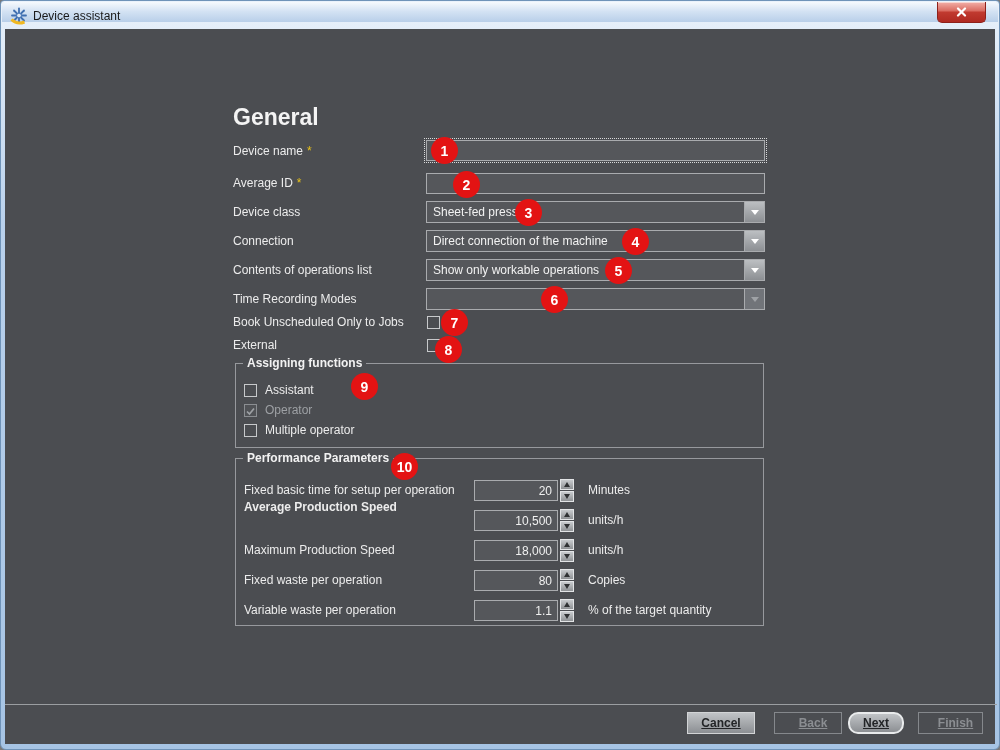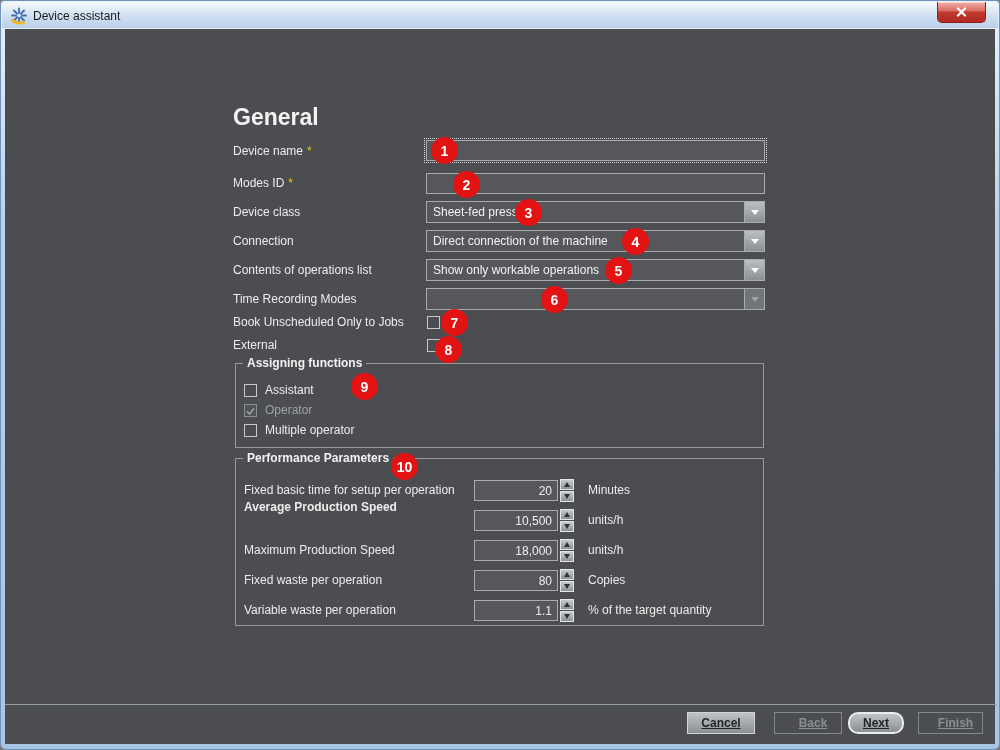--- a/index.html
+++ b/index.html
@@ -1,17 +1,17 @@
 <!DOCTYPE html>
 <html><head>
 <meta charset="utf-8">
 <style>
   html,body{margin:0;padding:0;background:#7a7a7a;font-family:"Liberation Sans",sans-serif;}
   .window{position:relative;width:1000px;height:750px;background:linear-gradient(#eaf2fb,#b9d1ec 30%,#a6c4e4);border:1px solid #6f93b8;box-sizing:border-box;border-radius:4px 4px 6px 6px;overflow:hidden;}
-  .titlebar{position:absolute;left:1px;top:1px;right:1px;height:26px;border-radius:4px 4px 0 0;background:linear-gradient(#f6fafd,#d3e2f3 48%,#b9cfe9);}
+  .titlebar{position:absolute;left:1px;top:1px;right:1px;height:20px;border-radius:4px 4px 0 0;background:linear-gradient(#f6fafd,#d3e2f3 48%,#b9cfe9);}
   .app-icon{position:absolute;left:8px;top:5px;width:18px;height:18px;}
   .win-title{position:absolute;left:31px;top:7px;font-size:12px;color:#1a1a1a;}
   .close-btn{position:absolute;right:12px;top:0;width:47px;height:20px;background:linear-gradient(#f2b0a8,#d96a60 45%,#c13a30 50%,#b02a22);border:1px solid #8e211b;border-top:none;border-radius:0 0 5px 5px;box-shadow:inset 0 1px 0 rgba(255,255,255,.5);display:flex;align-items:center;justify-content:center;cursor:pointer;}
   .content-bg{position:absolute;left:4px;right:4px;top:28px;bottom:5px;background:#4b4d51;}
   .page-title{position:absolute;left:232px;top:103px;font-size:23px;font-weight:bold;color:#f4f4f4;margin:0;text-align:center;}
   .lbl{position:absolute;left:232px;color:#ececec;font-size:12px;line-height:15px;white-space:nowrap;}
   .req{color:#e8c21a;margin-left:4px;}
   .focus-wrap{position:absolute;left:423px;top:137px;width:343px;height:25px;border:1px dotted #d9dadb;box-sizing:border-box;padding:1px;}
   .txt-input{box-sizing:border-box;width:100%;height:100%;background:#55575b;border:1px solid #a9abae;color:#f0f0f0;font-size:12px;font-family:"Liberation Sans",sans-serif;padding:0 5px;outline:none;}
   .txt-abs{position:absolute;left:425px;width:339px;height:21px;}
@@ -74,21 +74,21 @@
 
   <div class="content-bg"></div>
 
   <h1 class="page-title">General</h1>
 
   <div class="lbl" style="top:143px;"><span>Device name</span><span class="req">*</span></div>
   <div class="focus-wrap">
     <input class="txt-input" value="" style="">
   </div>
 
-  <div class="lbl" style="top:175px;"><span>Modes ID</span><span class="req">*</span></div>
+  <div class="lbl" style="top:175px;"><span>Average ID</span><span class="req">*</span></div>
   <input class="txt-input txt-abs" style="top: 172px;" value="">
 
   <div class="lbl" style="top:204px;">Device class</div>
   <div class="combo" style="top:200px;">
     <span class="combo-value">Sheet-fed press</span>
     <span class="combo-btn">
         <i class="tri-down"></i>
       </span>
   </div>
 

